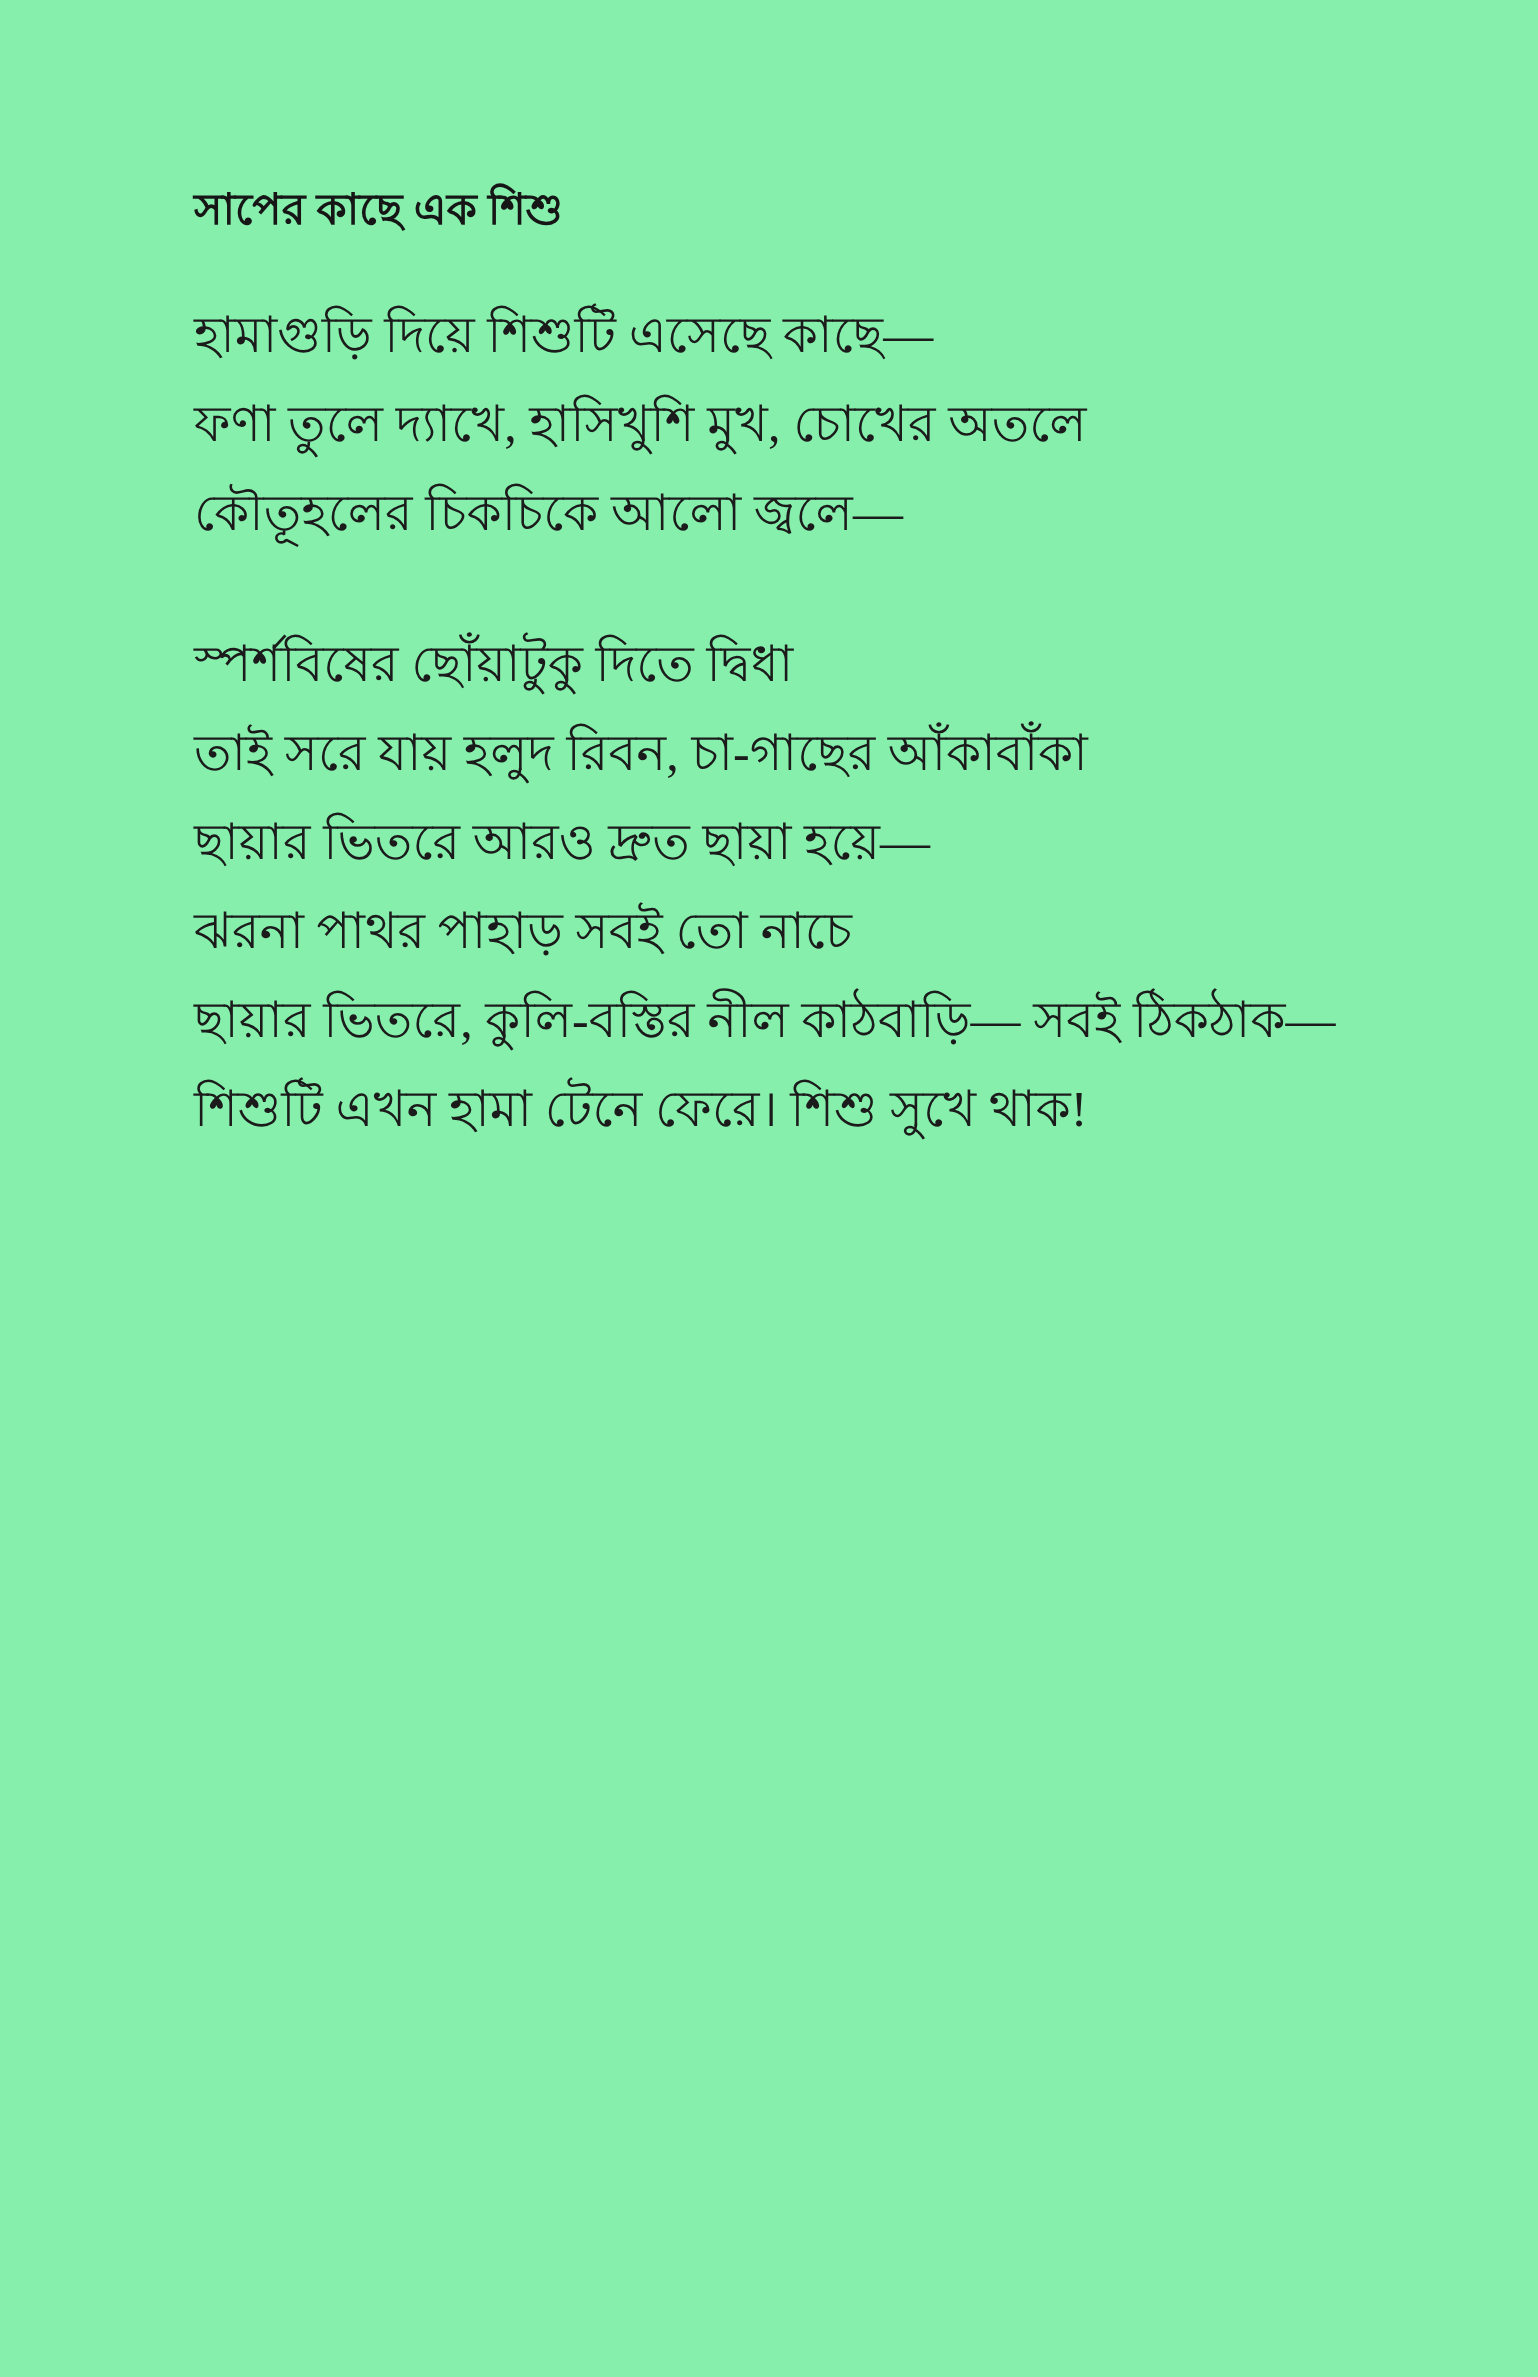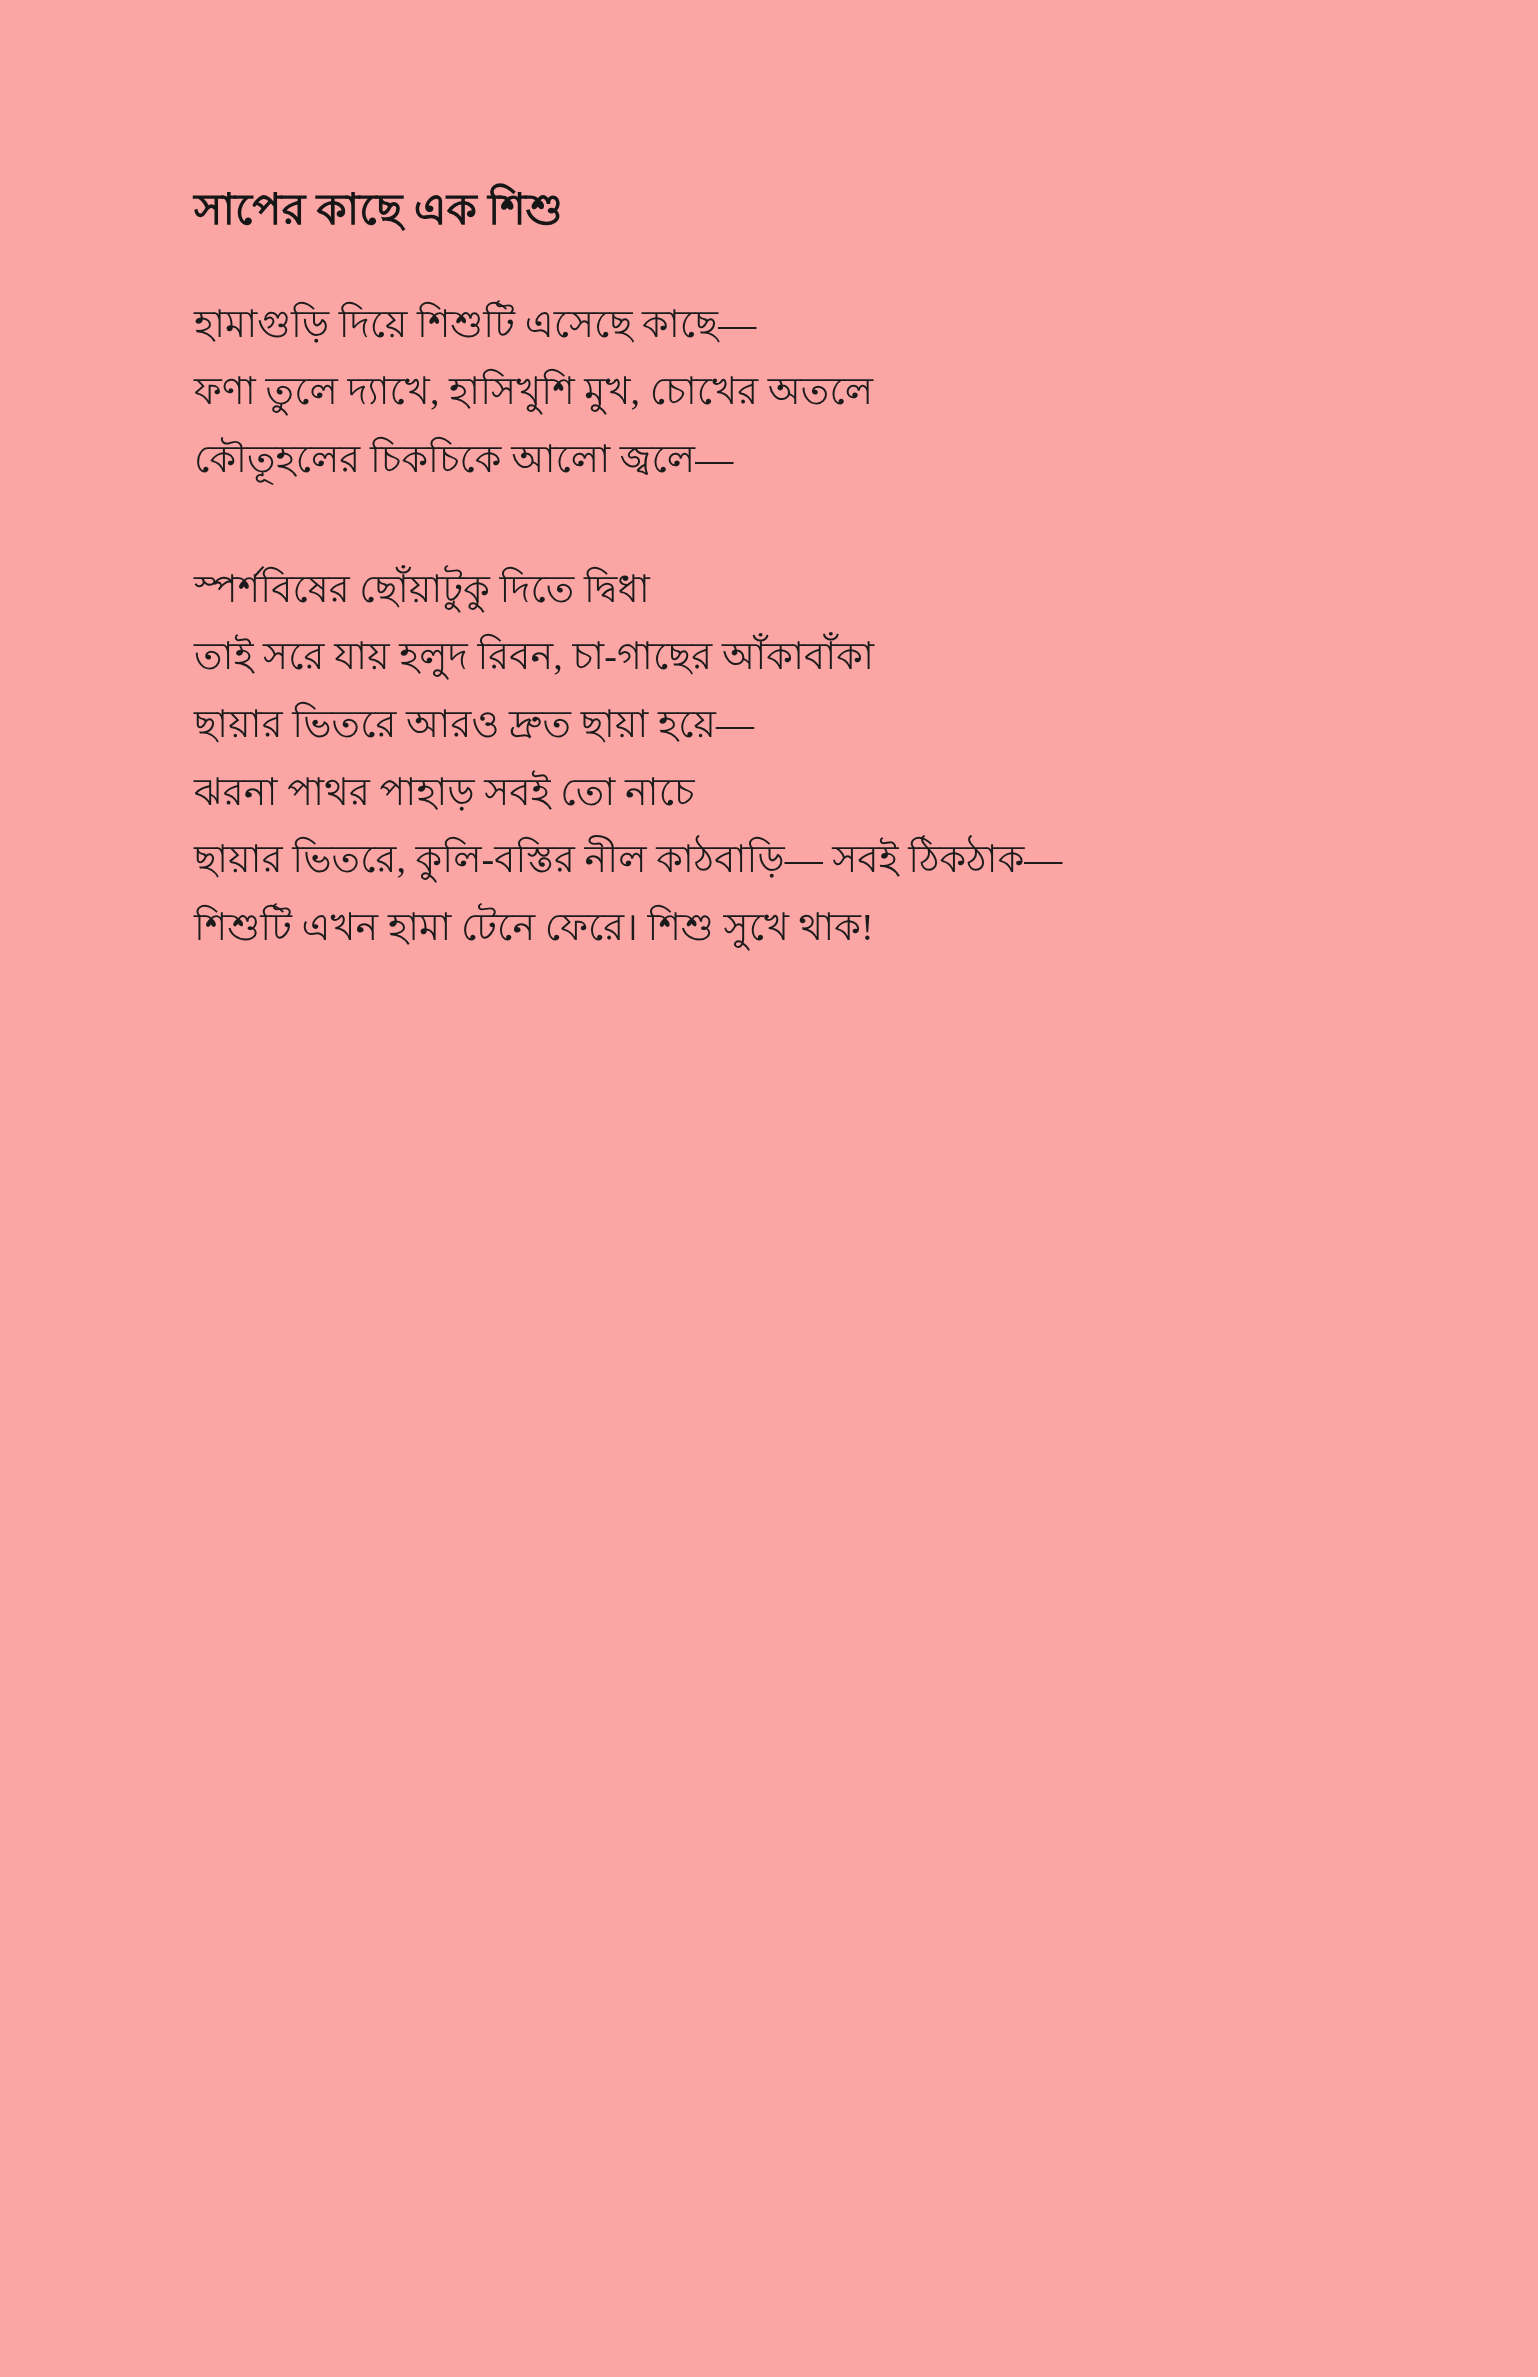--- a/index.html
+++ b/index.html
@@ -11,21 +11,21 @@
     width: 1538px;
     height: 2377px;
     font-family: "Liberation Serif", "DejaVu Serif", serif;
     color: #1a1a1a;
     -webkit-font-smoothing: antialiased;
   }
   .page {
     position: relative;
     width: 1538px;
     height: 2377px;
-    background: #fca5a5;
+    background: #86efac;
     box-sizing: border-box;
     overflow: hidden;
   }
   .content {
     position: absolute;
     left: 194px;
     top: 183px;
     width: 1165px;
   }
   .poem-title {
@@ -42,21 +42,21 @@
     padding: 0;
   }
   .stanza-first {
     margin-top: 54px;
   }
   .stanza-next {
     margin-top: 62px;
     font-family: Liberation Serif, serif;
   }
   .poem-line {
-    font-size: 38px;
+    font-size: 50px;
     font-weight: 400;
     line-height: 1.78;
     color: #1b1b1b;
     white-space: pre;
     margin: 0;
     letter-spacing: 0.1px;
   }
   .blank-rest {
     height: 0.9px;
   }

